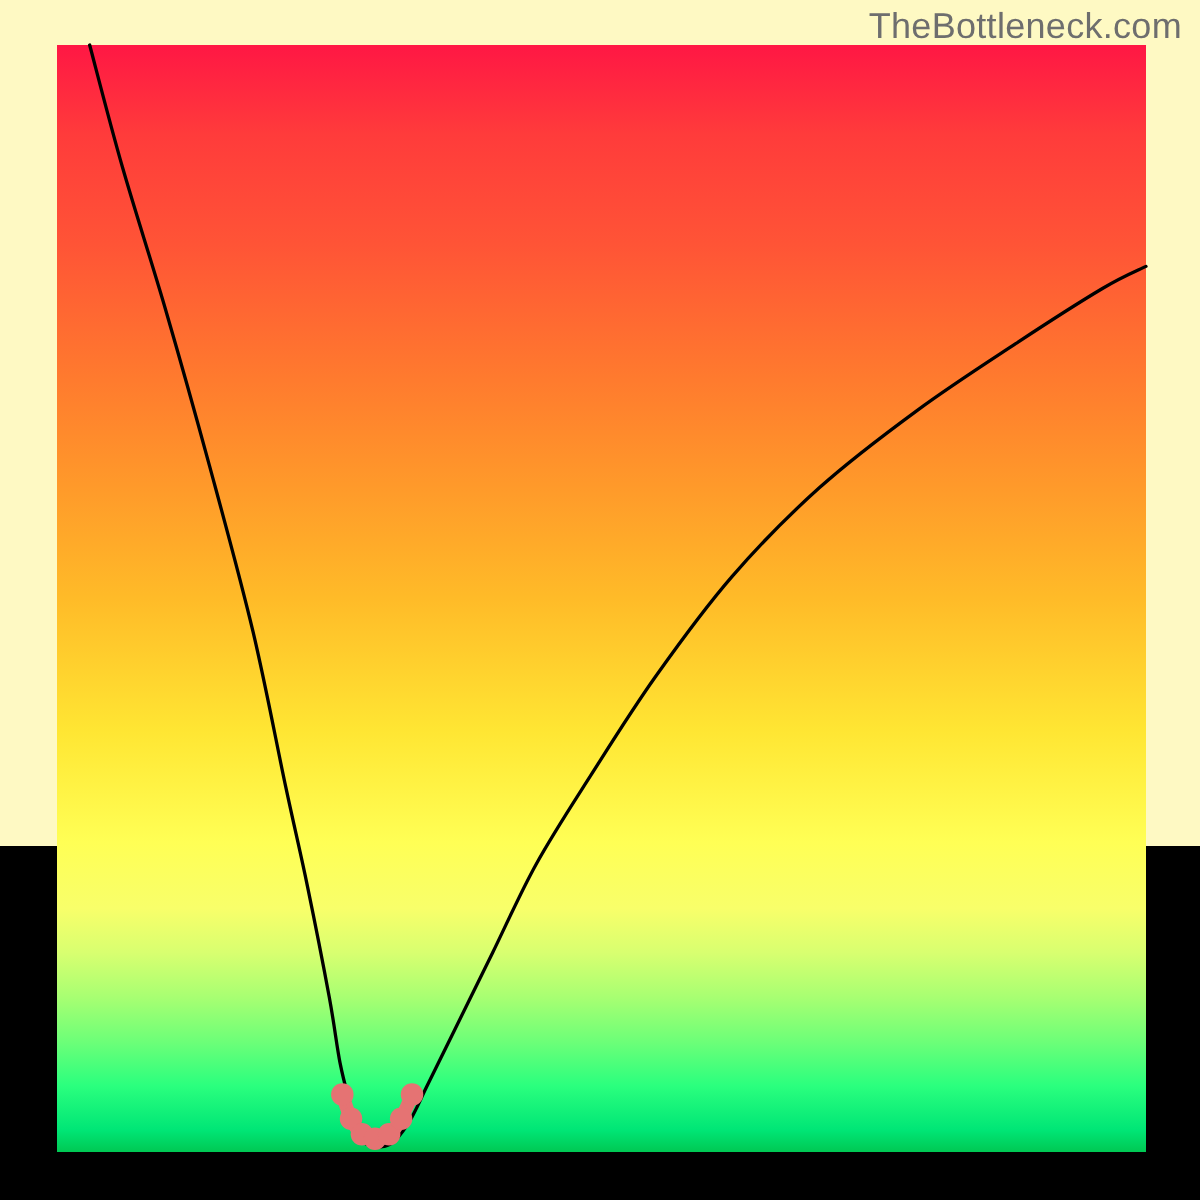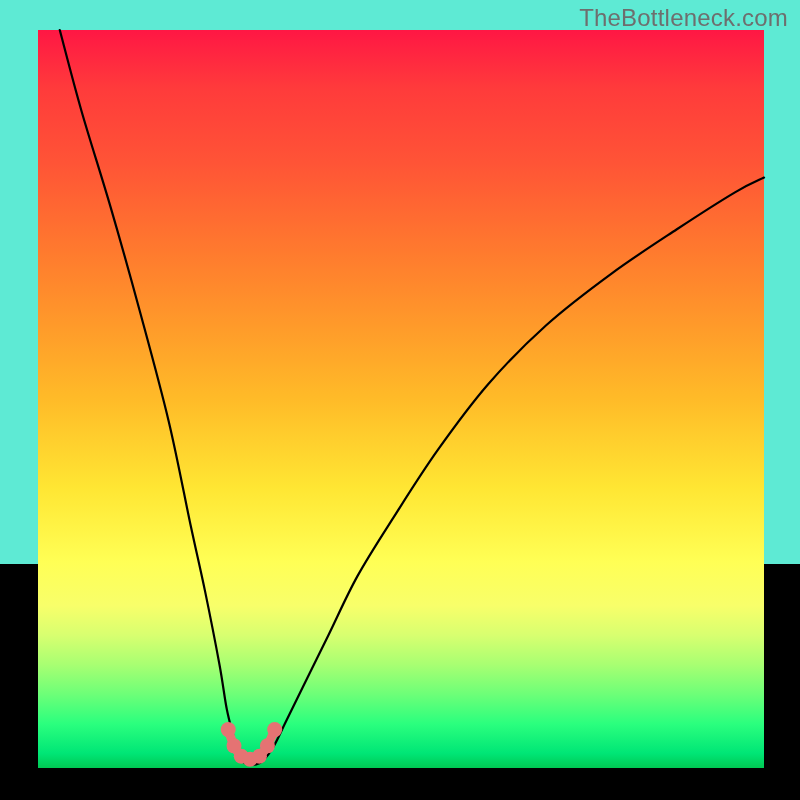--- a/index.html
+++ b/index.html
@@ -10,21 +10,21 @@
     background: #000;
     overflow: hidden;
     font-family: Arial, Helvetica, sans-serif;
   }
   .frame {
     position: absolute;
     top: 0;
     left: 0;
     width: 800px;
     height: 564px;
-    background: #5eead4;
+    background: #fef9c3;
   }
   .plot-area {
     position: absolute;
     background: linear-gradient(to bottom,
       #ff1744 0%,
       #ff3b3b 8%,
       #ff5436 18%,
       #ff7a2e 30%,
       #ff9a2a 40%,
       #ffbb28 50%,

